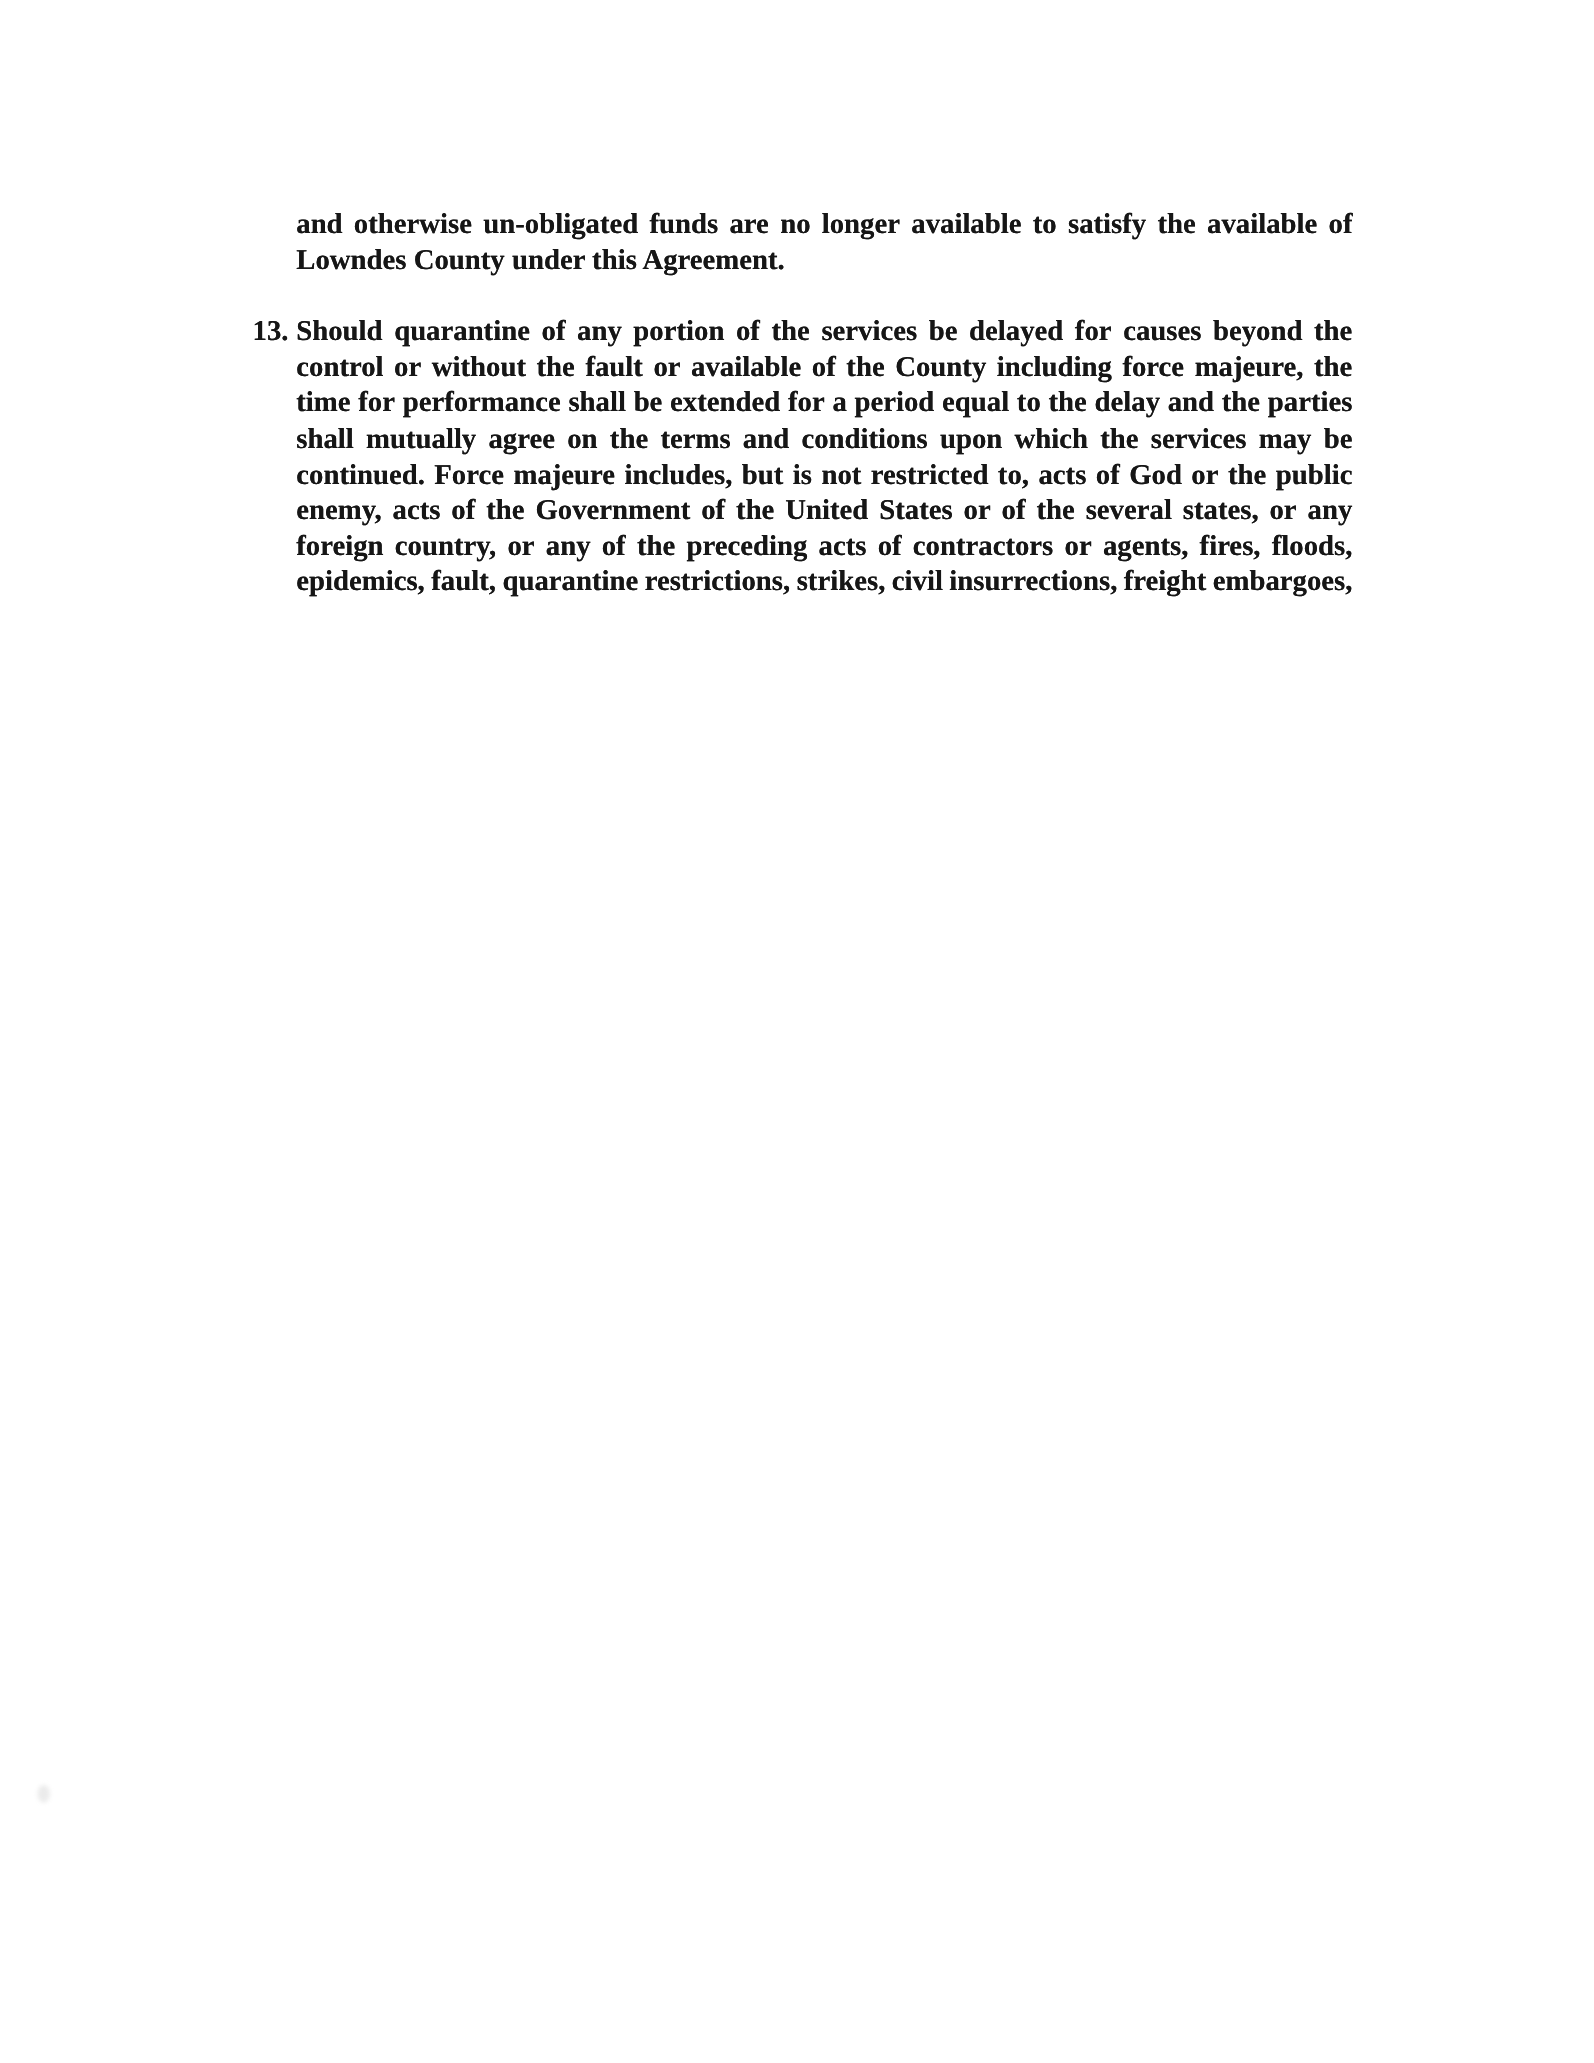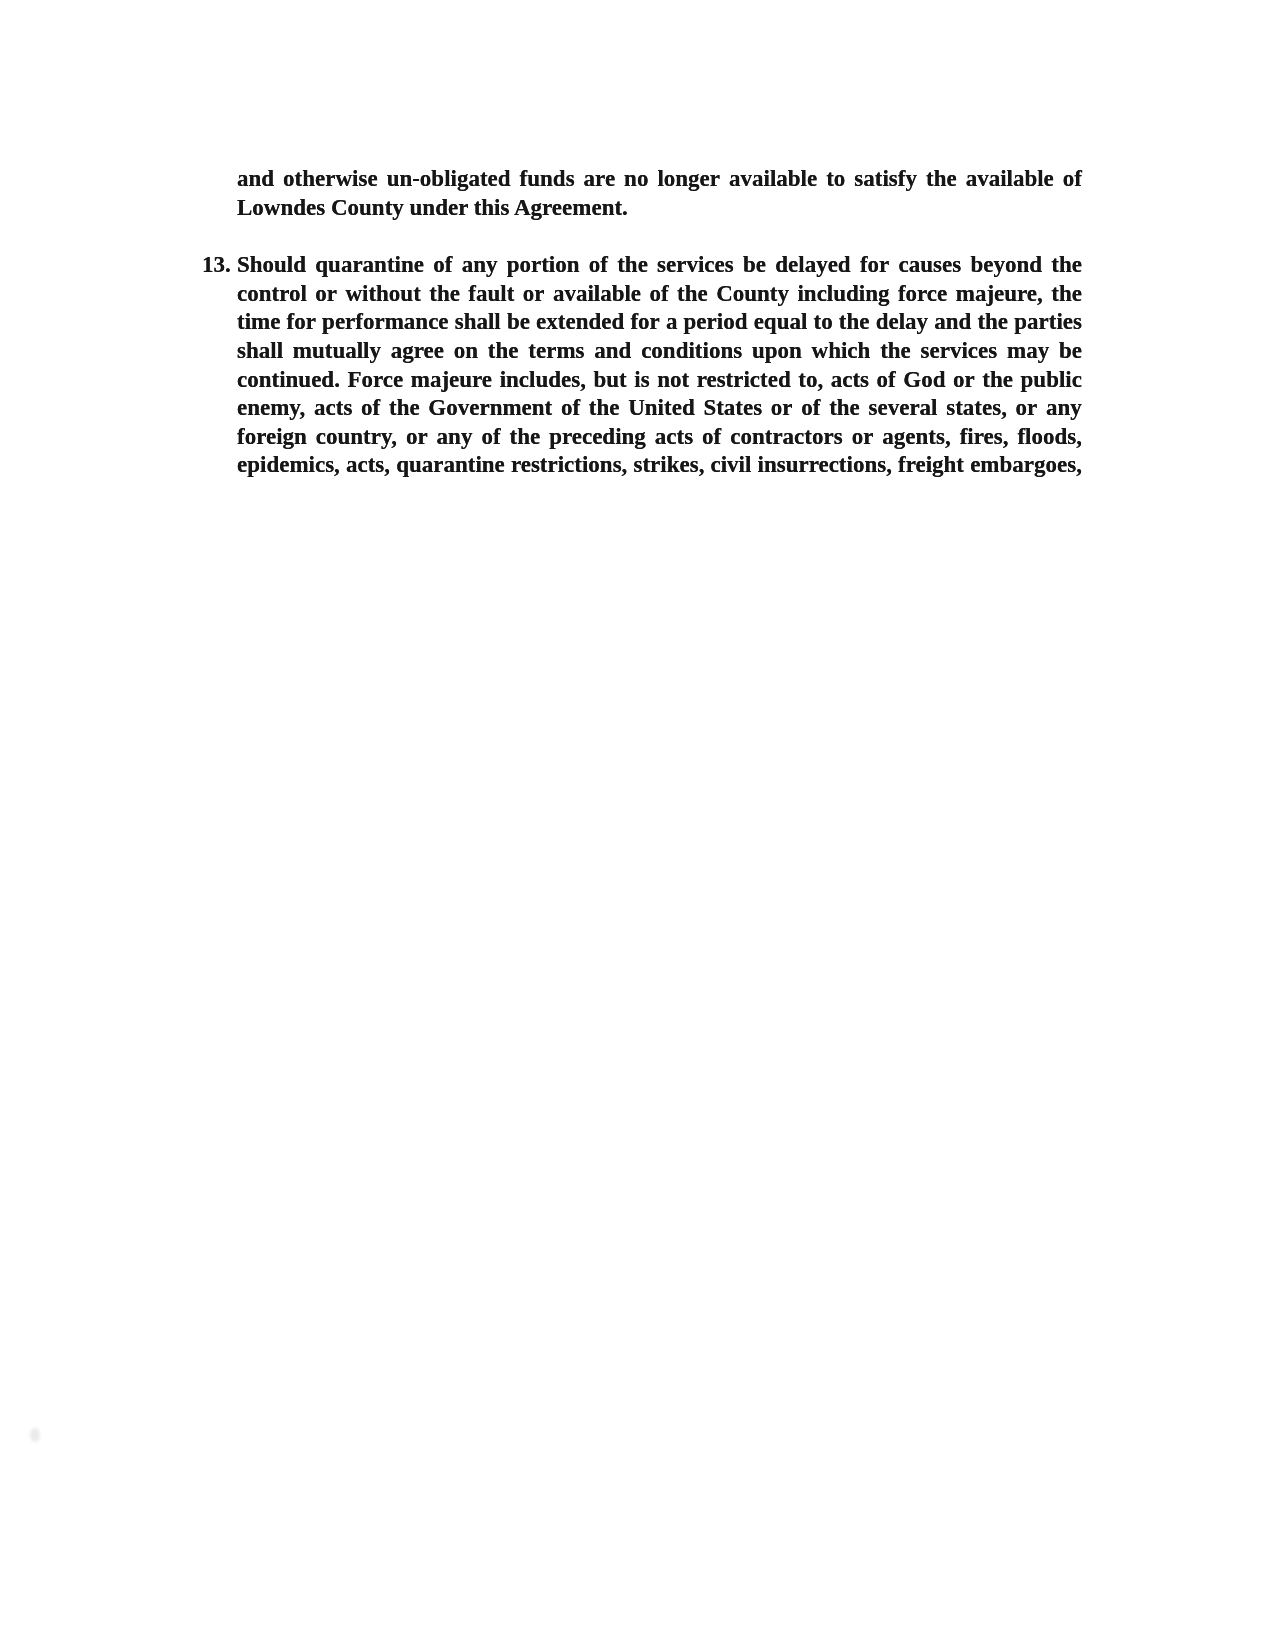--- a/index.html
+++ b/index.html
@@ -75,20 +75,20 @@
     <div class="para item">
       <span class="num">13.</span>
       <div class="itembody">
           <div class="jline"><span>Should</span><span>quarantine</span><span>of</span><span>any</span><span>portion</span><span>of</span><span>the</span><span>services</span><span>be</span><span>delayed</span><span>for</span><span>causes</span><span>beyond</span><span>the</span></div>
           <div class="jline"><span>control</span><span>or</span><span>without</span><span>the</span><span>fault</span><span>or</span><span>available</span><span>of</span><span>the</span><span>County</span><span>including</span><span>force</span><span>majeure,</span><span>the</span></div>
           <div class="jline"><span>time</span><span>for</span><span>performance</span><span>shall</span><span>be</span><span>extended</span><span>for</span><span>a</span><span>period</span><span>equal</span><span>to</span><span>the</span><span>delay</span><span>and</span><span>the</span><span>parties</span></div>
           <div class="jline"><span>shall</span><span>mutually</span><span>agree</span><span>on</span><span>the</span><span>terms</span><span>and</span><span>conditions</span><span>upon</span><span>which</span><span>the</span><span>services</span><span>may</span><span>be</span></div>
           <div class="jline"><span>continued.</span><span>Force</span><span>majeure</span><span>includes,</span><span>but</span><span>is</span><span>not</span><span>restricted</span><span>to,</span><span>acts</span><span>of</span><span>God</span><span>or</span><span>the</span><span>public</span></div>
           <div class="jline"><span>enemy,</span><span>acts</span><span>of</span><span>the</span><span>Government</span><span>of</span><span>the</span><span>United</span><span>States</span><span>or</span><span>of</span><span>the</span><span>several</span><span>states,</span><span>or</span><span>any</span></div>
           <div class="jline"><span>foreign</span><span>country,</span><span>or</span><span>any</span><span>of</span><span>the</span><span>preceding</span><span>acts</span><span>of</span><span>contractors</span><span>or</span><span>agents,</span><span>fires,</span><span>floods,</span></div>
-          <div class="jline"><span>epidemics,</span><span>acts,</span><span>quarantine</span><span>restrictions,</span><span>strikes,</span><span>civil</span><span>insurrections,</span><span>freight</span><span>embargoes,</span></div>
+          <div class="jline"><span>epidemics,</span><span>fault,</span><span>quarantine</span><span>restrictions,</span><span>strikes,</span><span>civil</span><span>insurrections,</span><span>freight</span><span>embargoes,</span></div>
         </div>
     </div>
 
   </div>
 
   <div class="artifact"></div>
 </div>
 
 </body></html>

